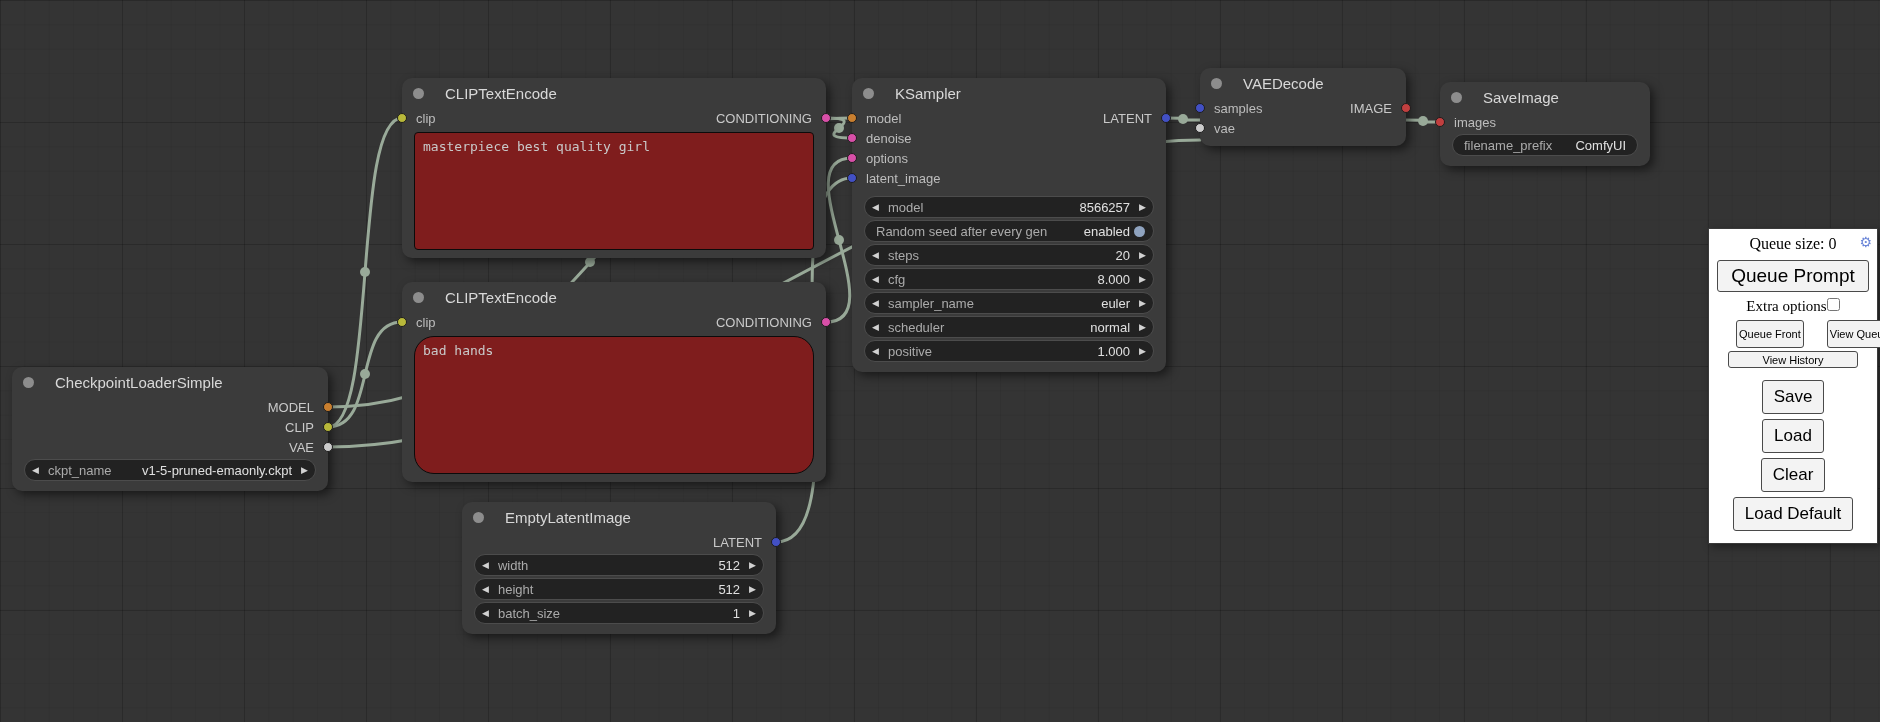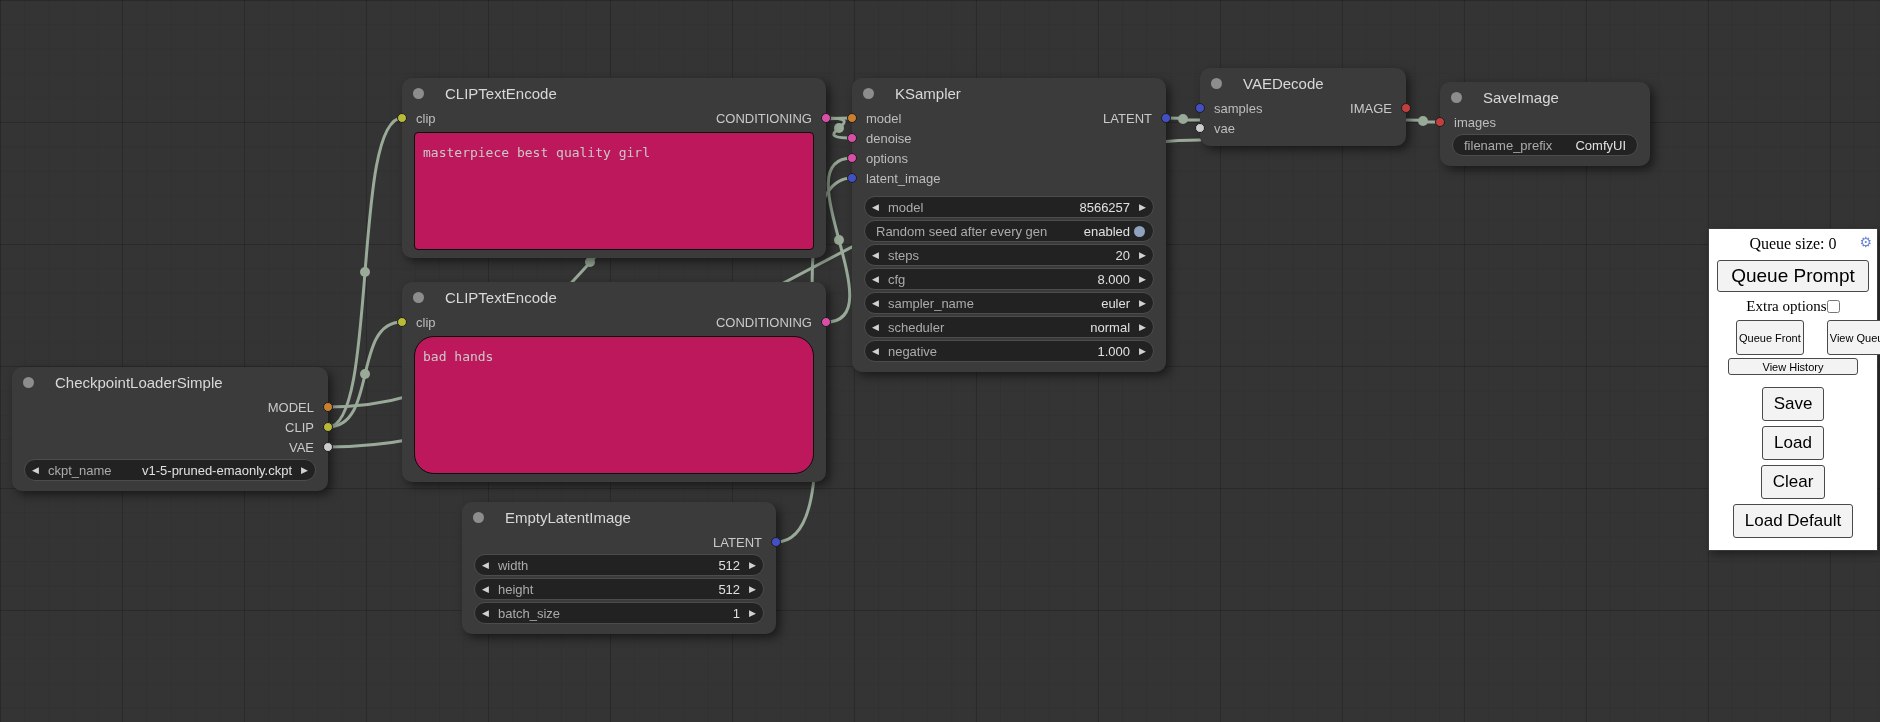--- a/index.html
+++ b/index.html
@@ -41,44 +41,44 @@
   .widget .arrow{font-size:9px;color:#d2d2d2;line-height:1;}
   .widget .arrow.left::before{content:"\25C0";}
   .widget .arrow.right::before{content:"\25B6";}
   .widget .wlabel{margin-left:9px;color:#ababab;white-space:nowrap;}
   .widget .wvalue{margin-left:auto;margin-right:9px;color:#e0e0e0;white-space:nowrap;}
   .widget.no-arrows .wlabel{margin-left:4px;}
   .widget.no-arrows .wvalue{margin-right:4px;}
   .toggle-dot{width:11px;height:11px;border-radius:50%;flex:0 0 auto;margin-right:1px;}
   .prompt-text{
     display:block;width:calc(100% - 24px);margin:4px 12px 0;box-sizing:border-box;
-    background:#be185d;border:1px solid #0b0b0b;border-radius:4px;resize:none;
-    color:#c9c9c9;font-family:"DejaVu Sans Mono",monospace;font-size:13px;padding:12px 8px;outline:none;
+    background:#7f1d1d;border:1px solid #0b0b0b;border-radius:4px;resize:none;
+    color:#c9c9c9;font-family:"DejaVu Sans Mono",monospace;font-size:13px;padding:6px 8px;outline:none;
   }
   .widgets.gap-top{padding-top:6px;}
 
   
   .menu{
     position:absolute;left:1708px;top:228px;width:170px;z-index:3;background:#ffffff;
     border:1px solid #3a3a3a;box-sizing:border-box;padding:5px 6px 12px;
     display:flex;flex-direction:column;align-items:center;
     font-family:"Liberation Serif",serif;color:#000;box-shadow:3px 3px 8px rgba(0,0,0,0.4);
   }
   .menu-header{width:100%;position:relative;text-align:center;font-size:16px;margin:1px 0 6px;}
   .gear{position:absolute;right:-1px;top:-1px;font-size:14px;cursor:pointer;}
   .gear::before{content:"\2699";}
   .menu button{
     font-family:"Liberation Sans",sans-serif;background:#f3f3f3;border:1px solid #4a4a4a;
     border-radius:3px;color:#000;cursor:pointer;
   }
   .qp-button{width:152px;height:32px;font-size:19px;margin:1px 0 6px;}
-  .extra-row{font-size:15px;display:flex;align-items:center;gap:0;margin-bottom:5px;}
+  .extra-row{font-size:15px;display:flex;align-items:flex-start;gap:0;margin-bottom:5px;}
   .extra-row input{width:13px;height:13px;margin:0;}
   .small-row{display:flex;gap:3px;width:154px;margin-bottom:3px;}
-  .small-row button{font-size:11px;height:35px;flex:1;padding:6px 2px;white-space:nowrap;margin-left:20px;}
+  .small-row button{font-size:11px;height:28px;flex:1;padding:6px 2px;white-space:nowrap;margin-left:20px;}
   .vh-button{font-size:11px;height:17px;width:130px;margin-bottom:12px;}
   .big-btns{display:flex;flex-direction:column;align-items:center;gap:5px;}
   .big-btns button{font-size:17px;height:34px;padding:1px 11px;}
 </style>
 </head>
 <body>
 
 <div class="canvas">
 
   <svg class="links" width="1880" height="722">
@@ -213,21 +213,21 @@
         <span class="arrow right"></span>
       </div>
       <div class="widget">
         <span class="arrow left"></span>
         <span class="wlabel">scheduler</span>
         <span class="wvalue">normal</span>
         <span class="arrow right"></span>
       </div>
       <div class="widget">
         <span class="arrow left"></span>
-        <span class="wlabel">negative</span>
+        <span class="wlabel">positive</span>
         <span class="wvalue">1.000</span>
         <span class="arrow right"></span>
       </div>
     </div>
   </div>
 
   <div class="node" style="left:1200px;top:68px;width:206px;">
     <div class="node-title">
       <span class="title-dot"></span>
       <span>VAEDecode</span>

